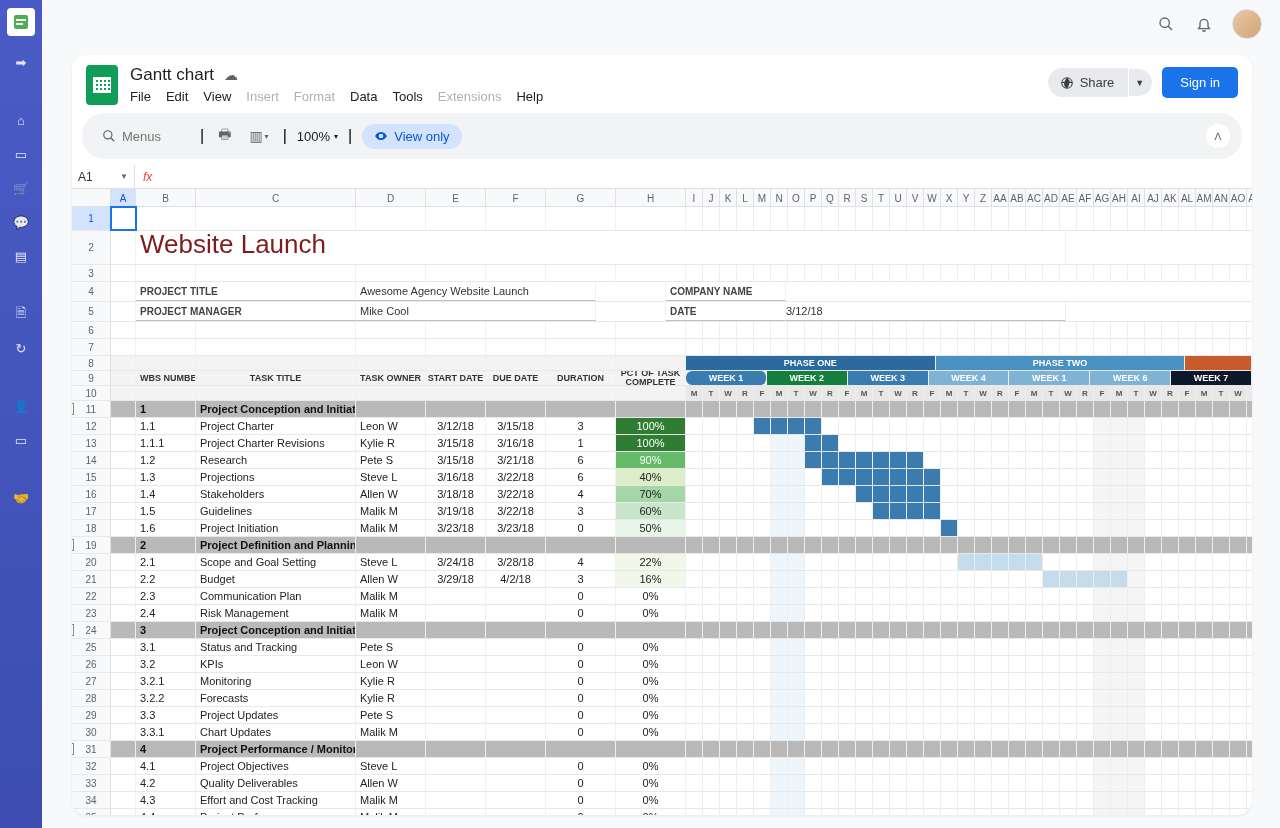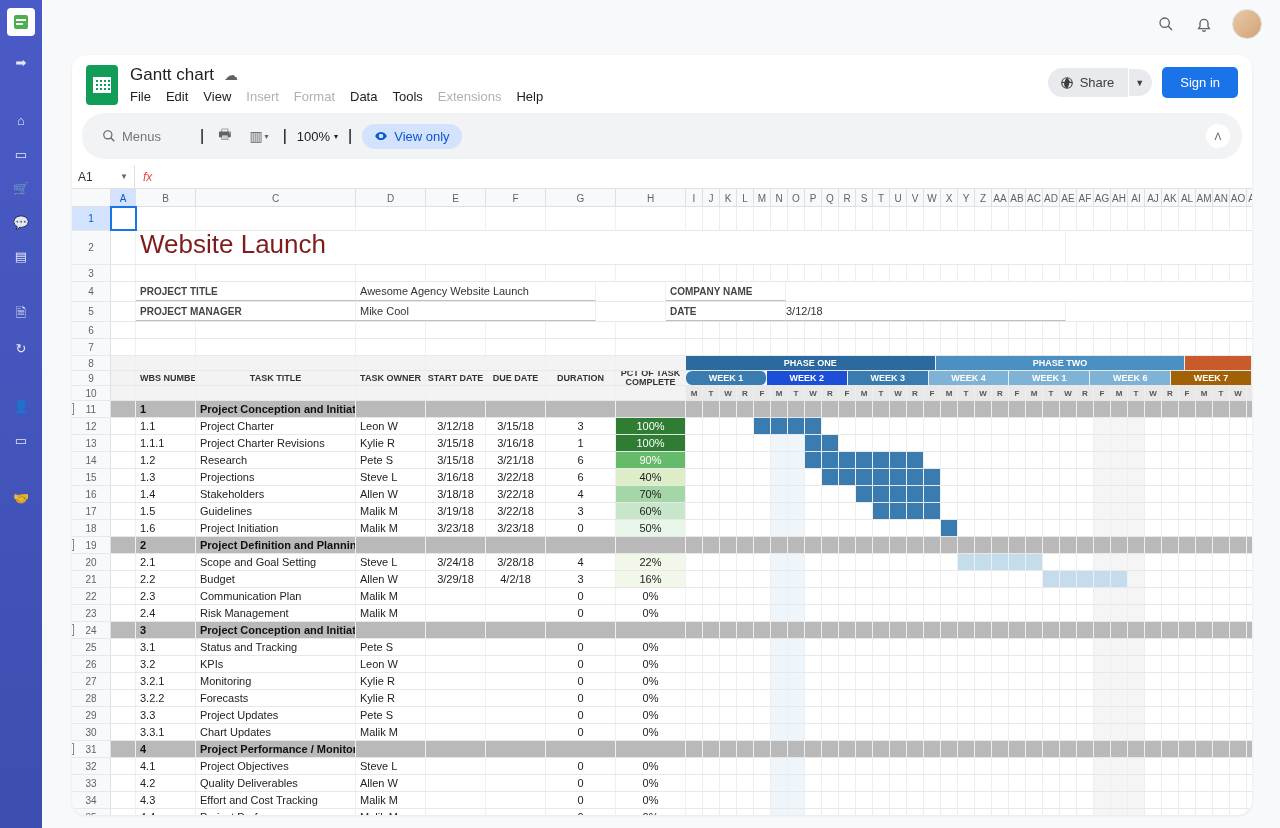--- a/index.html
+++ b/index.html
@@ -92,23 +92,23 @@
 .pct40 { background:#dcedc8; }
 .pct22 { background:#f1f8e9; }
 .pct16 { background:#f1f8e9; }
 
 .dur, .datec { justify-content:center; }
 
 .phase1 { background:#2a6a9e; color:#fff; font-size:9px; font-weight:bold; justify-content:center; }
 .phase2 { background:#4a90c2; color:#fff; font-size:9px; font-weight:bold; justify-content:center; }
 .phase3 { background:#c75b2a; color:#fff; font-size:9px; font-weight:bold; justify-content:center; }
 .week1 { background:#3b7cb0; color:#fff; font-size:9px; justify-content:center; font-weight:bold; }
-.week1b { background:#1d4ed8; color:#fff; font-size:9px; justify-content:center; font-weight:bold; }
+.week1b { background:#15803d; color:#fff; font-size:9px; justify-content:center; font-weight:bold; }
 .week2 { background:#7fb3d5; color:#fff; font-size:9px; justify-content:center; font-weight:bold; }
-.week3 { background:#a16207; color:#fff; font-size:9px; justify-content:center; font-weight:bold; }
+.week3 { background:#0f172a; color:#fff; font-size:9px; justify-content:center; font-weight:bold; }
 .dayh { background:#e8e8e8; font-size:8px; color:#555; justify-content:center; font-weight:bold; }
 
 .gbar-dark { background:#3b7cb0; }
 .gbar-light { background:#c5dced; }
 
 .outline-btn { position:absolute; left:-10px; width:12px; height:12px; border:1px solid #888; font-size:9px; line-height:10px; text-align:center; background:#fff; cursor:pointer; color:#555; }
 </style>
 </head>
 <body>
 

